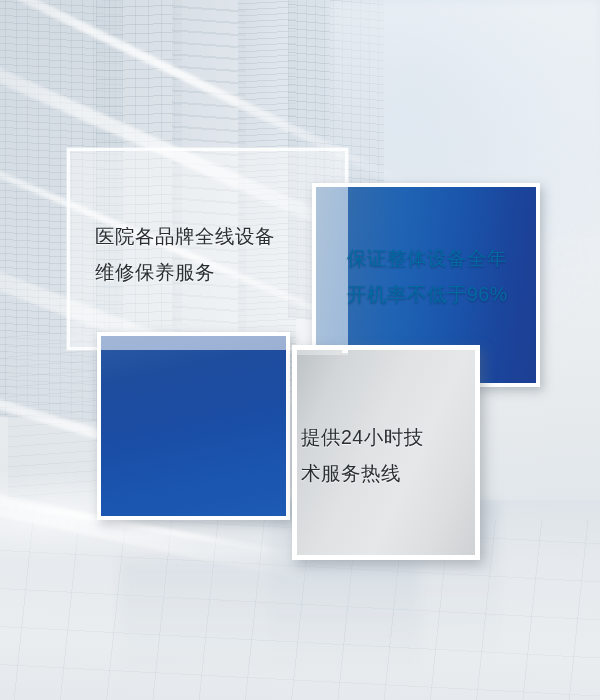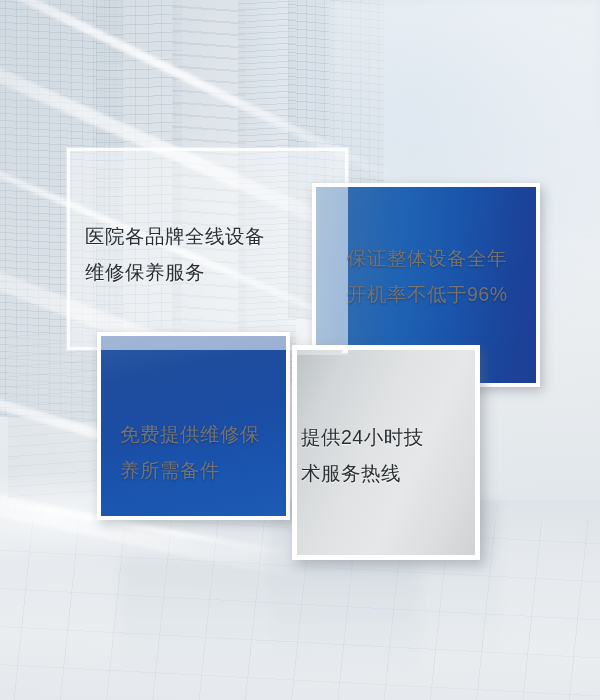--- a/index.html
+++ b/index.html
@@ -313,25 +313,25 @@
     line-height: 36px;
     letter-spacing: 0.5px;
     white-space: pre-line;
     font-family: "Liberation Sans", "DejaVu Sans", sans-serif;
   }
   .text-dark {
     color: #2a2f33;
     text-shadow: 0 1px 1px rgba(255,255,255,0.85);
   }
   .text-light {
-    color: #737373;
+    color: #0369a1;
     text-shadow: 0 1px 2px rgba(10,30,70,0.45);
   }
 
-  .text-card1 { left: 85px;  top: 218px; width: 240px; }
+  .text-card1 { left: 95px;  top: 218px; width: 240px; }
   .text-card2 { left: 347px; top: 240px; width: 200px; }
   .text-card3 { left: 120px; top: 416px; width: 170px; }
   .text-card4 { left: 301px; top: 419px; width: 170px; }
 </style>
 </head>
 <body>
 
 <div id="stage">
 
   <div class="bg-base"></div>
@@ -371,19 +371,17 @@
   <div class="card card-gray"></div>
   <div class="white-card-over-gray"></div>
   <div class="white-card-edge-right"></div>
 
   <div class="card-text text-dark text-card1">医院各品牌全线设备
 维修保养服务</div>
 
   <div class="card-text text-light text-card2">保证整体设备全年
 开机率不低于96%</div>
 
-  <div class="card-text text-light text-card3">免费提供维修保
-养所需备件</div>
 
   <div class="card-text text-dark text-card4">提供24小时技
 术服务热线</div>
 
 </div>
 
 </body></html>

